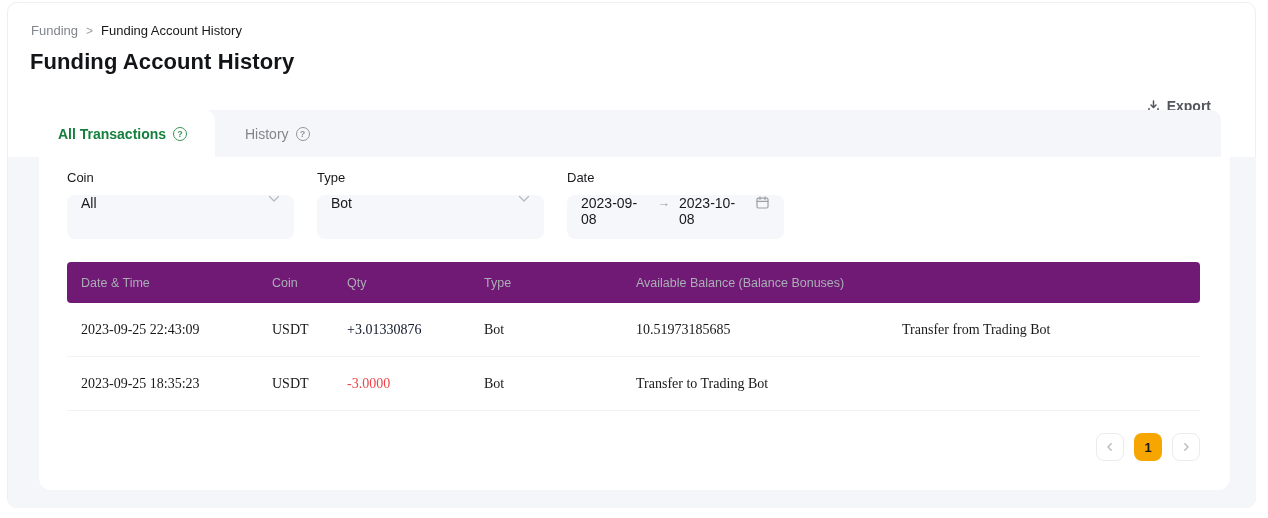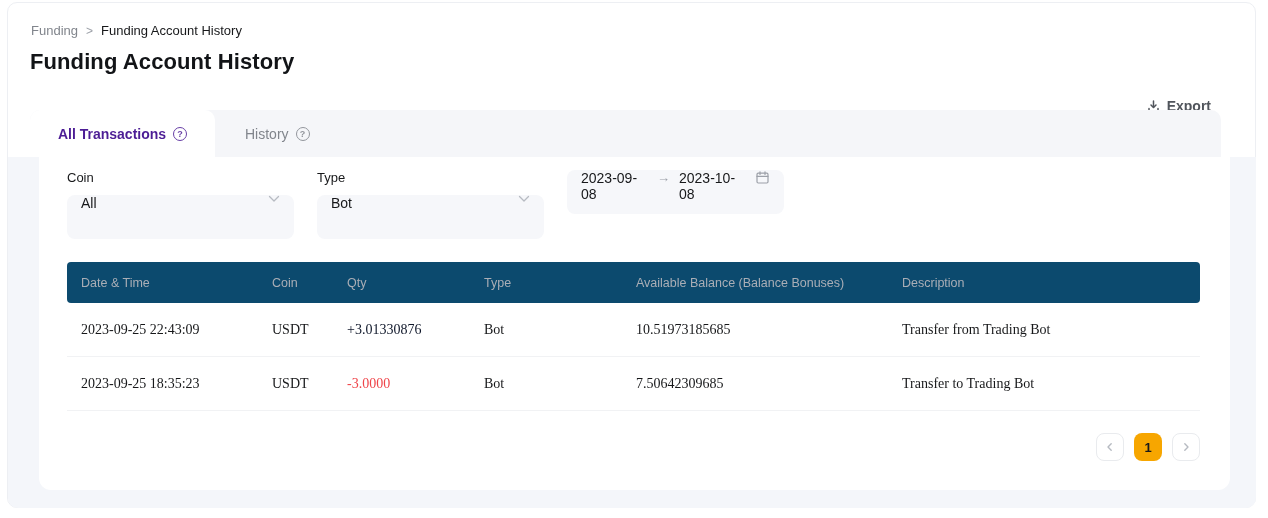--- a/index.html
+++ b/index.html
@@ -26,21 +26,21 @@
 
   
   .content-bg { position:absolute; left:8px; top:157px; width:1248px; height:351px;
     background:#f4f6fa; border-radius:0 0 10px 10px; }
 
   
   .tab-strip { position:absolute; left:30px; top:110px; width:1191px; height:47px;
     background:#f5f6f9; border-radius:10px 10px 0 0; display:flex; }
   .tab { display:flex; align-items:center; gap:7px; font-size:14px; cursor:pointer; }
   .tab-active { width:185px; justify-content:center; background:#ffffff;
-    border-radius:10px 10px 0 0; font-weight:700; color:#4c1d95; }
+    border-radius:10px 10px 0 0; font-weight:700; color:#15803d; }
   .tab-inactive { padding:0 30px; color:#81858c; }
   .help-ic { display:inline-flex; align-items:center; justify-content:center;
     width:14px; height:14px; border:1.2px solid currentColor; border-radius:50%;
     font-size:9px; font-weight:600; opacity:.85; }
 
   
   .panel { position:absolute; left:39px; top:157px; width:1191px; height:333px;
     background:#ffffff; border-radius:0 0 12px 12px; }
 
   
@@ -50,21 +50,21 @@
     align-items:flex-start; padding:0 14px; font-size:14px; cursor:pointer; }
   .fbox.sel { width:227px; justify-content:space-between; }
   .fbox.date { width:217px; gap:9px; }
   .date-arrow { color:#9ca0a8; font-size:13px; }
 
   
   .table { position:absolute; left:28px; top:105px; width:1133px; }
   .trow { display:grid; grid-template-columns:191px 75px 137px 152px 266px 1fr;
     align-items:center; }
   .trow > div { padding-left:14px; white-space:nowrap; overflow:hidden; }
-  .thead { height:41px; background:#0c4a6e; border-radius:4px; color:#aaaeb6;
+  .thead { height:41px; background:#701a75; border-radius:4px; color:#aaaeb6;
     font-size:12.5px; }
   .tbody-row { height:54px; font-size:14px; color:#17181a; border-bottom:1px solid #f1f2f4;font-family:Liberation Serif, serif; }
   .qty[data-dir="positive"] { color:#0f172a; }
   .qty[data-dir="negative"] { color:#ef454a; }
 
   
   .pagination { position:absolute; right:30px; bottom:29px; display:flex; gap:10px; }
   .pg-btn { width:28px; height:28px; border-radius:8px; display:flex; align-items:center;
     justify-content:center; background:#ffffff; border:1px solid #e9ebee; color:#b6bac1;
     cursor:pointer; }
@@ -134,20 +134,21 @@
           <span>Bot</span>
           <span>
             <svg width="12" height="8" viewBox="0 0 12 8" fill="none" stroke="#b7bbc2" stroke-width="1.3" stroke-linecap="round" stroke-linejoin="round">
               <polyline points="1.5,1.5 6,6 10.5,1.5"></polyline>
             </svg>
           </span>
         </div>
       </div>
 
       <div class="fgroup">
+        <div class="flabel">Date</div>
         <div class="fbox date">
           <span>2023-09-08</span>
           <span class="date-arrow">→</span>
           <span>2023-10-08</span>
           <span>
             <svg width="15" height="15" viewBox="0 0 15 15" fill="none" stroke="#9ca0a8" stroke-width="1.2" stroke-linecap="round">
               <rect x="2" y="3.2" width="11" height="9.8" rx="1.2"></rect>
               <path d="M2 6.4 H13"></path>
               <path d="M5 1.8 V4.4"></path>
               <path d="M10 1.8 V4.4"></path>
@@ -159,38 +160,36 @@
     </div>
 
     <div class="table">
 
       <div class="trow thead">
         <div>Date &amp; Time</div>
         <div>Coin</div>
         <div>Qty</div>
         <div>Type</div>
         <div>Available Balance (Balance Bonuses)</div>
-        <div>Description</div>
       </div>
 
       <div class="trow tbody-row">
         <div>2023-09-25 22:43:09</div>
         <div>USDT</div>
         <div class="qty" data-dir="positive">+3.01330876</div>
         <div>Bot</div>
         <div>10.51973185685</div>
         <div>Transfer from Trading Bot</div>
       </div>
 
       <div class="trow tbody-row">
         <div>2023-09-25 18:35:23</div>
         <div>USDT</div>
         <div class="qty" data-dir="negative">-3.0000</div>
         <div>Bot</div>
-        <div>7.50642309685</div>
         <div>Transfer to Trading Bot</div>
       </div>
 
     </div>
 
     <div class="pagination">
       <button class="pg-btn">
         <span>
           <svg width="10" height="10" viewBox="0 0 10 10" fill="none" stroke="#b6bac1" stroke-width="1.4" stroke-linecap="round" stroke-linejoin="round">
             <polyline points="6.2,1.8 3,5 6.2,8.2"></polyline>

